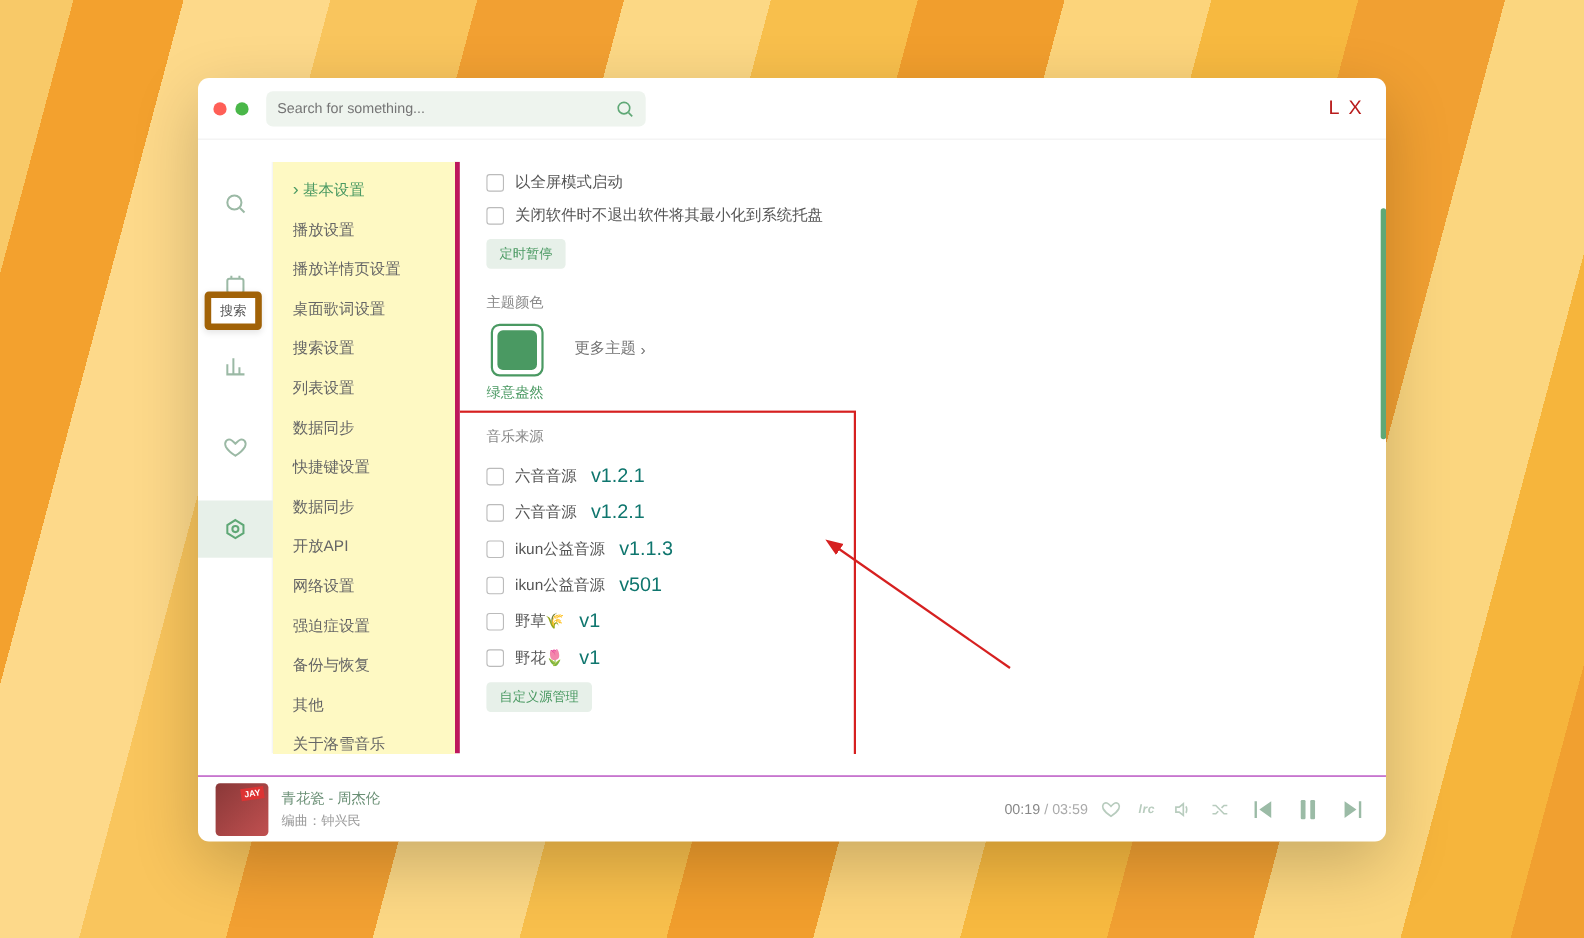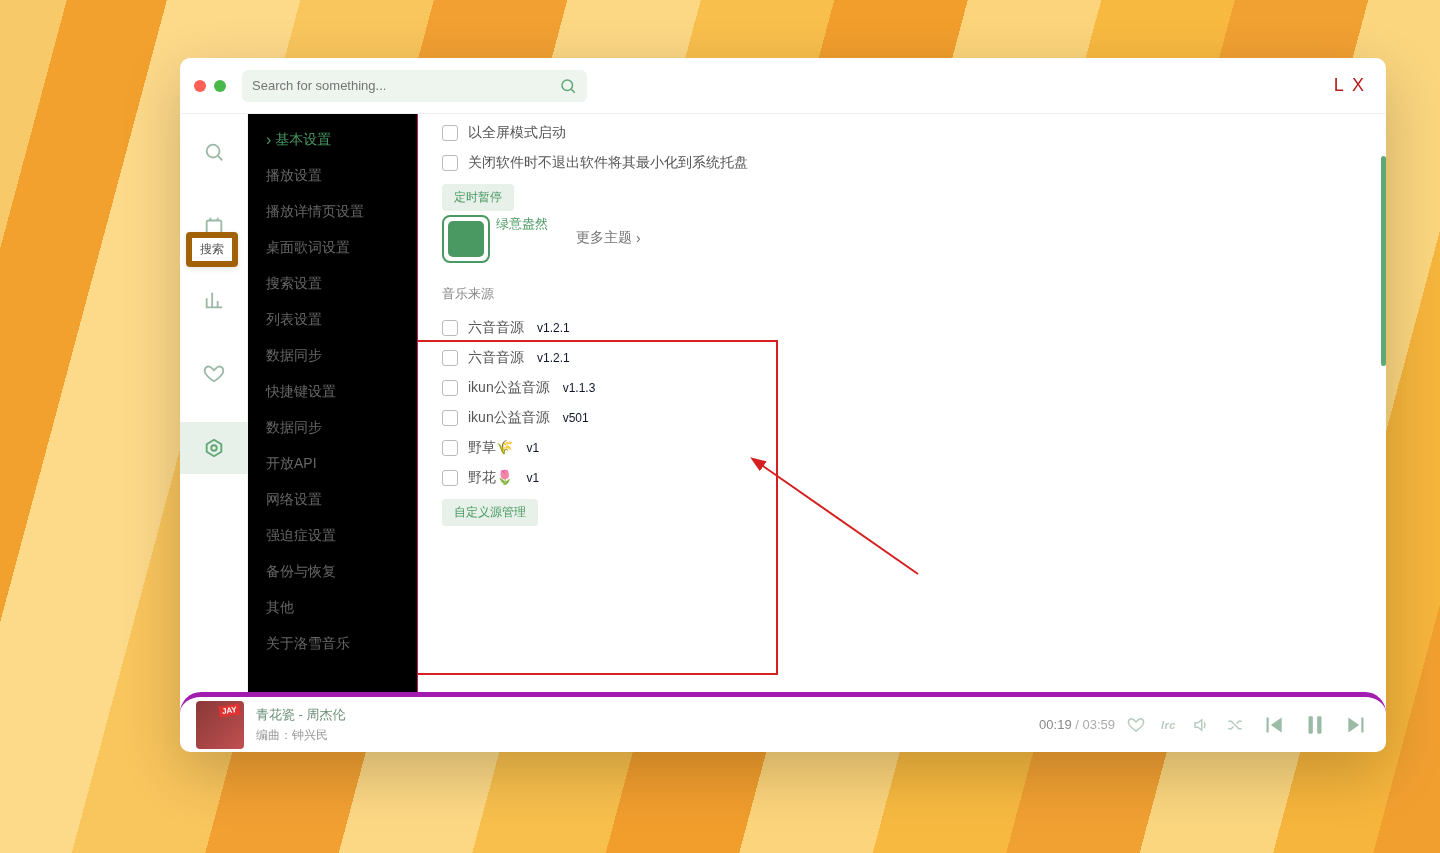--- a/index.html
+++ b/index.html
@@ -22,29 +22,30 @@
     #fbd67f 82%, #fbd67f 90%,
     #f6b53c 90%, #f6b53c 96%,
     #f1a030 96%);
   overflow: hidden;
   position: relative;
 }
 
 .app-window {
   position: absolute;
   left: 180px;
-  top: 58px;
-  width: 1206px;
+  top: 71px;
+  width: 1080px;
   height: 694px;
   background: #fff;
   border-radius: 10px;
   box-shadow: 0 20px 60px rgba(0,0,0,0.2);
   display: flex;
   flex-direction: column;
   overflow: hidden;
+  gap: 20px;
 }
 
 .titlebar {
   height: 56px;
   display: flex;
   align-items: center;
   padding: 0 14px;
   gap: 10px;
   border-bottom: 1px solid #f0f0f0;
 }
@@ -123,24 +124,24 @@
   border-radius: 4px;
   padding: 3px 8px;
   font-size: 12px;
   color: #555;
   box-shadow: 0 2px 6px rgba(0,0,0,0.1);
   z-index: 100;
 }
 
 .settings-nav {
   width: 170px;
-  background: #000000;
+  background: #fef9c3;
   padding: 8px 0;
   overflow-y: auto;
-  border-right: 1px solid #be185d;
+  border-right: 5px solid #be185d;
 }
 .settings-nav-item {
   padding: 9px 18px;
   font-size: 14px;
   color: #666;
   cursor: pointer;
   display: flex;
   align-items: center;
 }
 .settings-nav-item.active {
@@ -180,42 +181,42 @@
 .checkbox.checked {
   background: #4a9962;
   border-color: #4a9962;
 }
 .checkbox.checked::after {
   content: "✓";
   color: #fff;
   font-size: 11px;
   font-weight: bold;
 }
-.ver { color: #0f172a; font-size: 12px; margin-left: 3px; text-align: right; }
+.ver { color: #0f766e; font-size: 18px; margin-left: 3px; text-align: right; }
 .status-tag { color: #888; font-size: 13px; }
 
 .pill-btn {
   display: inline-block;
   background: #e7f0e9;
   color: #4a9962;
   font-size: 12px;
   padding: 5px 12px;
   border-radius: 4px;
   margin-top: 6px;
 }
 
 .section-title {
   font-size: 13px;
   color: #888;
   margin-top: 22px;
   margin-bottom: 10px;
 }
 
 .theme-row { display: flex; align-items: flex-start; gap: 28px; margin-top: 4px; }
-.theme-swatch-wrap { display: flex; flex-direction: row; align-items: flex-start; gap: 6px; }
+.theme-swatch-wrap { display: flex; flex-direction: column; align-items: flex-end; gap: 6px; }
 .theme-swatch-outer {
   width: 48px; height: 48px;
   border: 2px solid #4a9962;
   border-radius: 8px;
   display: flex; align-items: center; justify-content: center;
 }
 .theme-swatch-inner { width: 36px; height: 36px; background: #4a9962; border-radius: 5px; }
 .theme-label { color: #4a9962; font-size: 13px; }
 .more-themes { color: #737373; font-size: 14px; display: flex; align-items: center; gap: 4px; margin-top: 14px; }
 
@@ -231,26 +232,25 @@
   right: 0;
   top: 42px;
   width: 5px;
   height: 210px;
   background: #5fa876;
   border-radius: 3px;
 }
 
 .player-bar {
   height: 60px;
-  border-top: 5px solid #a21caf;
+  border-top: 1px solid #a21caf;
   display: flex;
   align-items: center;
   padding: 0 16px;
   gap: 12px;
-  border-radius: 21px;
 }
 .album-art {
   width: 48px; height: 48px;
   background: linear-gradient(135deg,#8a3838,#c05050);
   border-radius: 4px;
   position: relative;
   overflow: hidden;
 }
 .album-art::after {
   content: "JAY";
@@ -358,20 +358,21 @@
       <div class="checkbox-row">
         <span class="checkbox"></span>
         <span>以全屏模式启动</span>
       </div>
       <div class="checkbox-row">
         <span class="checkbox"></span>
         <span>关闭软件时不退出软件将其最小化到系统托盘</span>
       </div>
       <div><span class="pill-btn">定时暂停</span></div>
 
+      <div class="section-title">主题颜色</div>
       <div class="theme-row">
         <div class="theme-swatch-wrap">
           <div class="theme-swatch-outer">
               <div class="theme-swatch-inner"></div>
             </div>
           <div class="theme-label">绿意盎然</div>
         </div>
         <div class="more-themes">
           <span>更多主题</span>
           <span>›</span>

